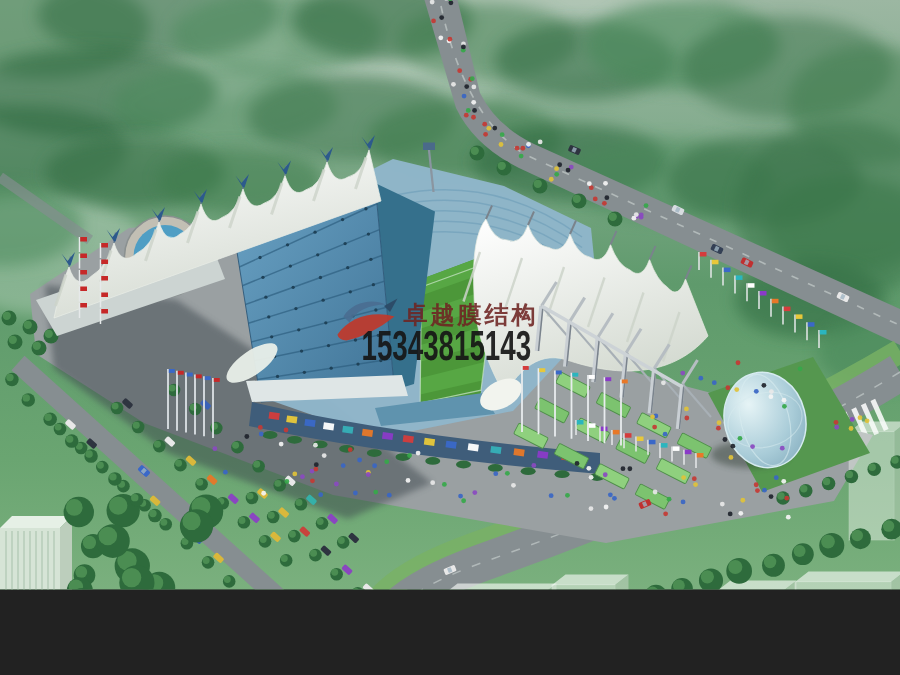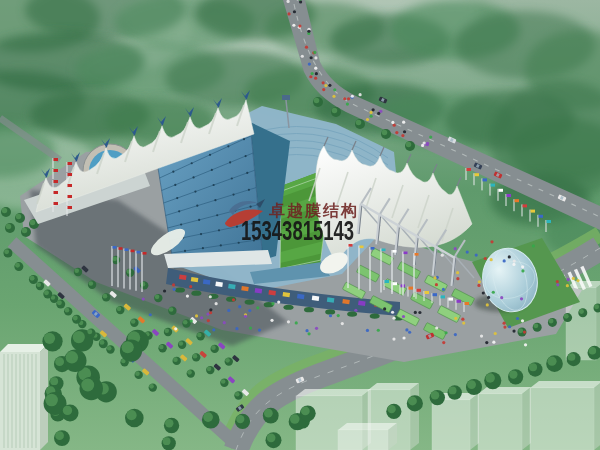--- a/index.html
+++ b/index.html
@@ -1,16 +1,16 @@
 <!DOCTYPE html>
 <html><head>
 <meta charset="utf-8">
 <style>
   html,body{margin:0;padding:0;background:#222;}
-  .canvas{position:relative;width:600px;height:450px;overflow:hidden;
+  .canvas{position:relative;width:600px;height:393px;overflow:hidden;
           font-family:"Liberation Sans","DejaVu Sans",sans-serif;background:#6fa578;}
   .canvas svg.scene{position:absolute;left:0;top:0;}
   .watermark{position:absolute;left:0;top:0;width:600px;height:450px;pointer-events:none;}
   .wm-logo{position:absolute;left:222px;top:197px;width:46px;height:32px;opacity:.92;}
   .wm-company{position:absolute;left:269px;top:203px;font-size:16px;font-weight:bold;
               letter-spacing:2px;line-height:1;opacity:.88;}
   .wm-phone{position:absolute;left:241px;top:217px;font-size:28px;font-weight:bold;
             line-height:1;transform:scaleX(.66);transform-origin:0 50%;opacity:.92;}
 </style>
 </head>

